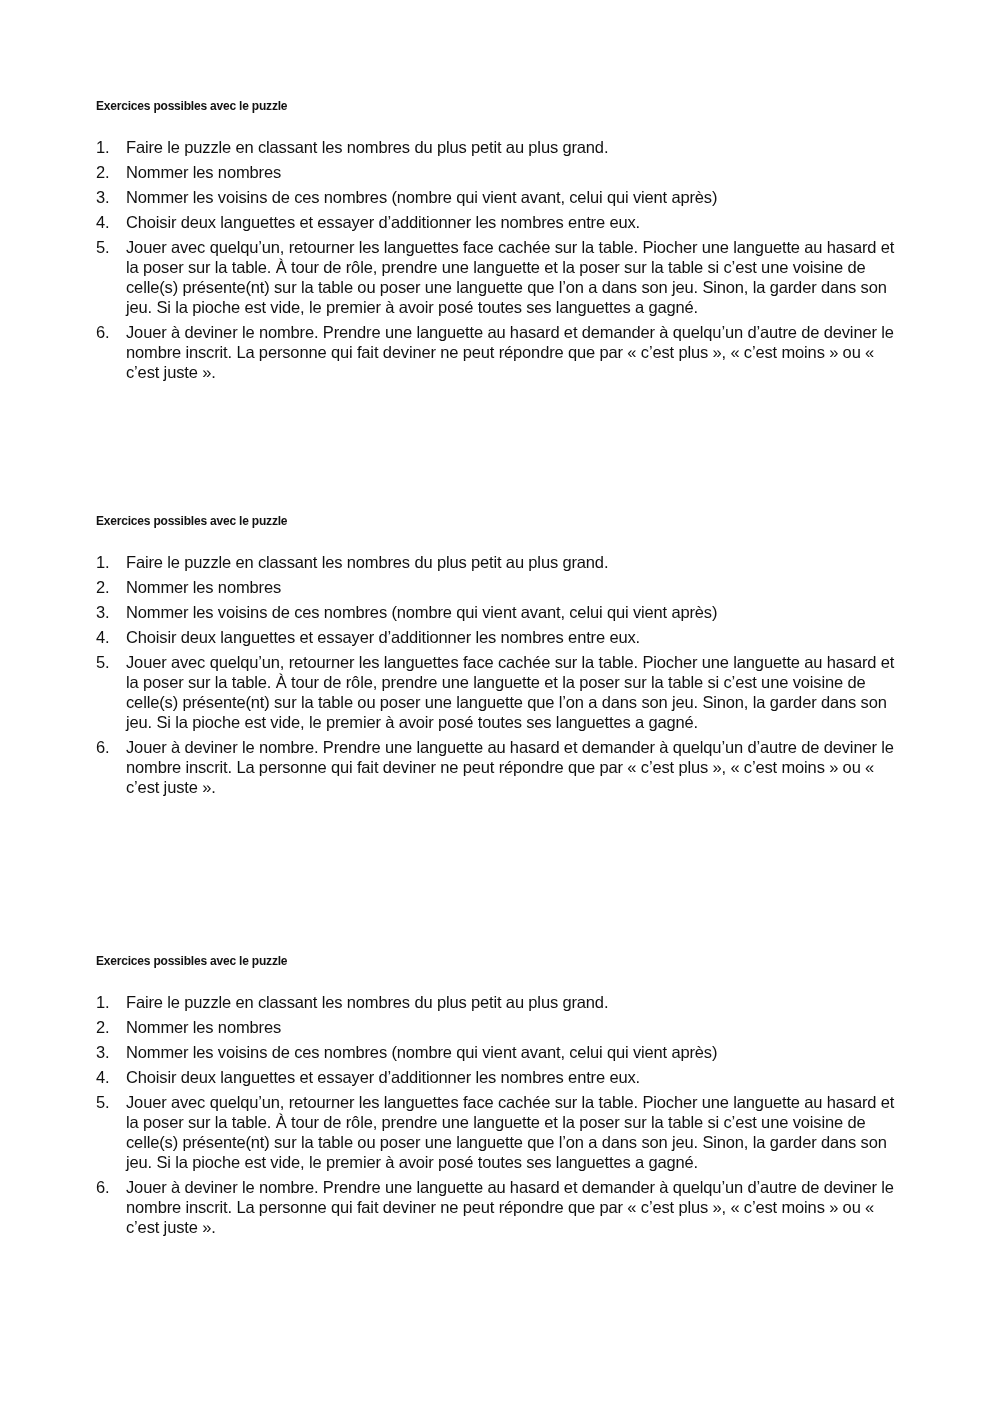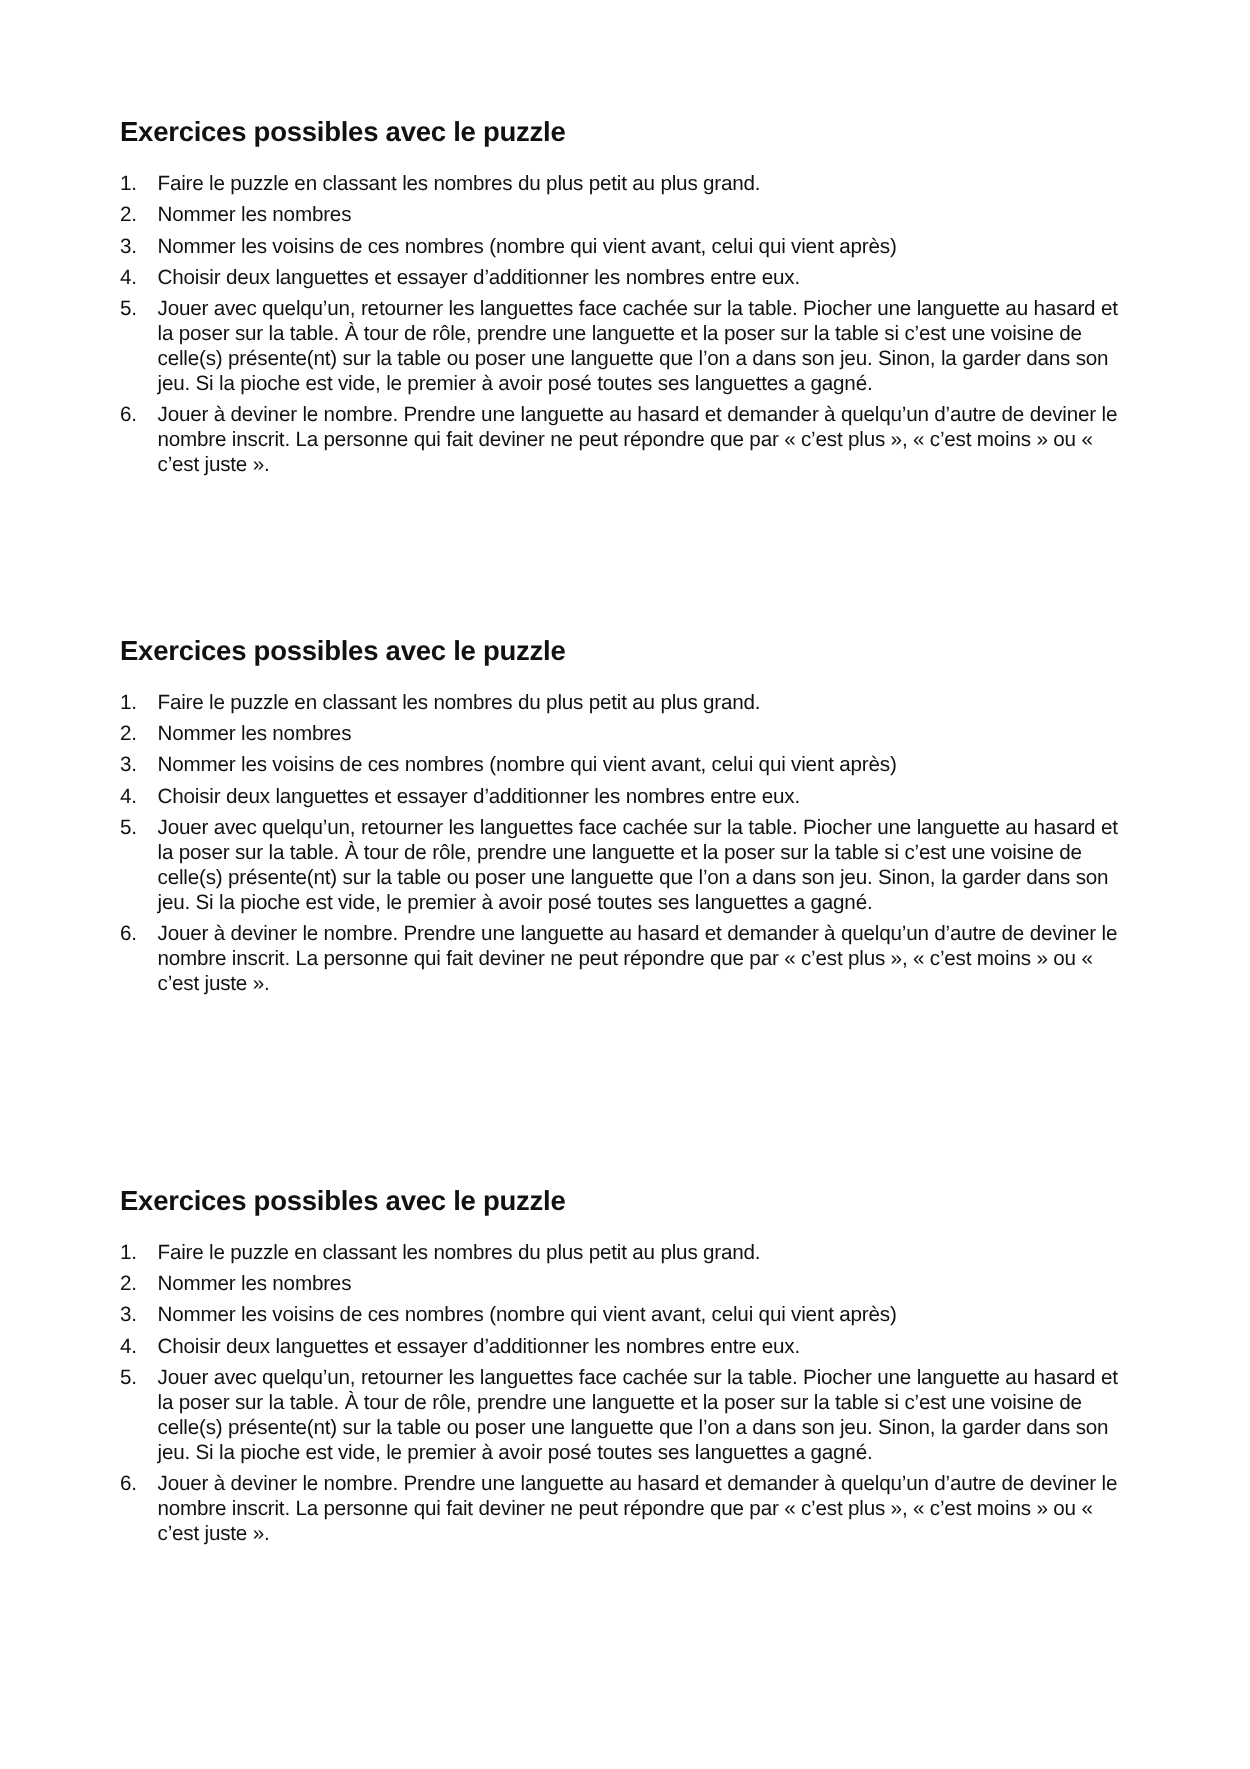--- a/index.html
+++ b/index.html
@@ -1,19 +1,19 @@
 <!DOCTYPE html>
 <html><head>
   <meta charset="utf-8">
   <style>
     html, body { margin: 0; padding: 0; background: #ffffff; }
     body { width: 1000px; height: 1415px; position: relative; overflow: hidden;
            font-family: "Liberation Sans", sans-serif; color: #111111; }
     .block { position: absolute; left: 96px; width: 820px; }
-    .block-title { font-weight: bold; font-size: 22px; line-height: 20px; margin: 0;
+    .block-title { font-weight: bold; font-size: 12px; line-height: 20px; margin: 0;
                    letter-spacing: -0.2px; }
     .items { list-style: none; margin: 21px 0 0 0; padding: 0; }
     .item { position: relative; padding-left: 30px; font-size: 16.5px; line-height: 20px;
             margin-bottom: 5px; letter-spacing: -0.15px; width: 780px; }
     .num { position: absolute; left: 0; top: 0; }
     #block-1 { top: 96px; }
     #block-2 { top: 511px; }
     #block-3 { top: 951px; }
   </style>
 </head>

